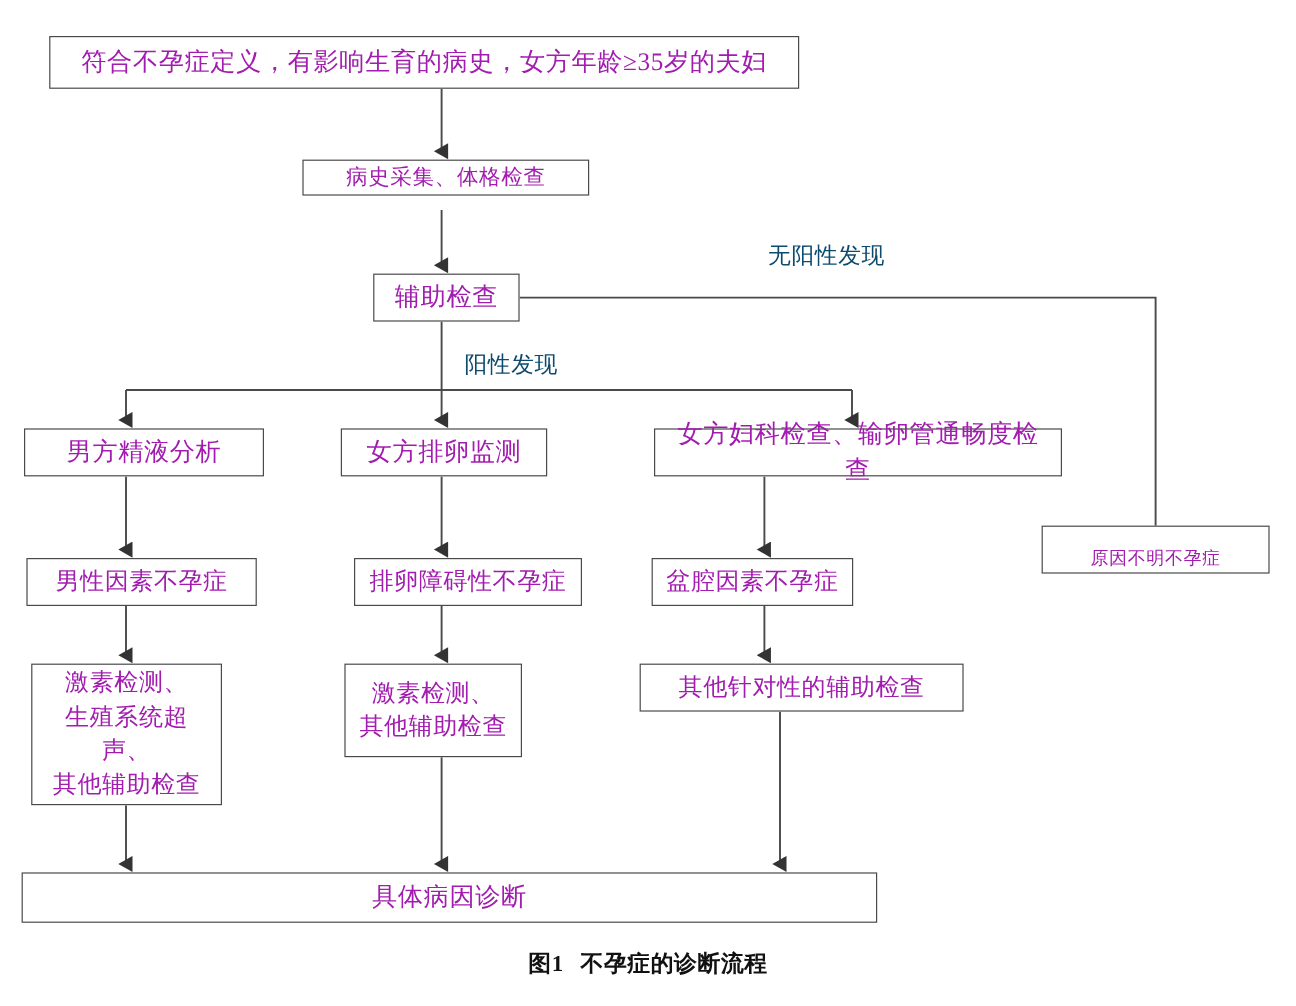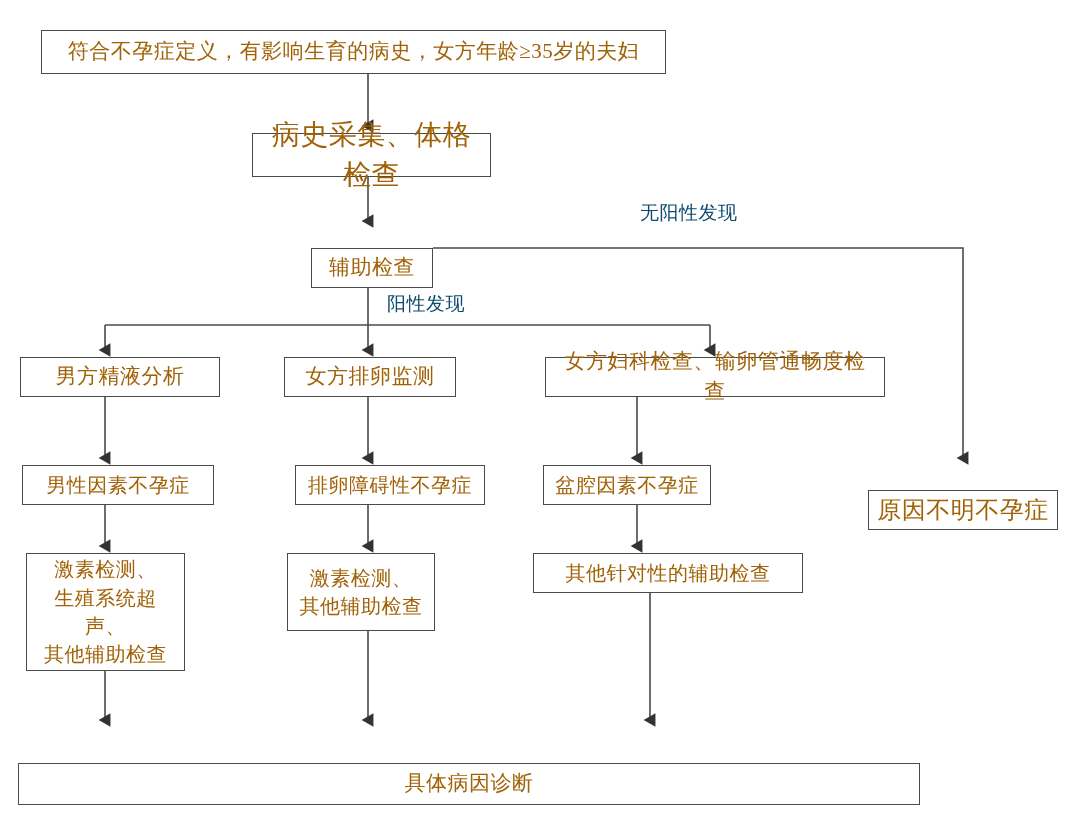--- a/index.html
+++ b/index.html
@@ -30,21 +30,21 @@
   .node {
     position: absolute;
     box-sizing: border-box;
     border: 1.6px solid #4a4a4a;
     background: #ffffff;
     display: flex;
     align-items: center;
     justify-content: center;
     text-align: center;
     line-height: 1.42;
-    color: #a16207;
+    color: #a21caf;
     font-size: 20px;
     letter-spacing: 0.5px;
     z-index: 2;
   }
   .node .node-text {
     display: block;
     white-space: pre-line;
     padding: 0 8px;
   }
   .edge-label {
@@ -101,62 +101,65 @@
         <path d="M 105 671 L 105 720" fill="none" stroke="#4a4a4a" stroke-width="1.6" marker-end="url(#arrowhead)"></path>
         <path d="M 368 631 L 368 720" fill="none" stroke="#4a4a4a" stroke-width="1.6" marker-end="url(#arrowhead)"></path>
         <path d="M 650 593 L 650 720" fill="none" stroke="#4a4a4a" stroke-width="1.6" marker-end="url(#arrowhead)"></path>
       </g>
   </svg>
 
   <div id="node-layer">
       <div class="node" style="left: 41px; top: 30px; width: 625px; height: 44px; font-size: 21px;">
         <span class="node-text">符合不孕症定义，有影响生育的病史，女方年龄≥35岁的夫妇</span>
       </div>
-      <div class="node" style="left: 252px; top: 133px; width: 239px; height: 44px; font-size: 28px;">
+      <div class="node" style="left: 252px; top: 133px; width: 239px; height: 30px; font-size: 18px;">
         <span class="node-text">病史采集、体格检查</span>
       </div>
-      <div class="node" style="left: 311px; top: 228px; width: 122px; height: 40px; font-size: 21px; margin-top: 20px;">
+      <div class="node" style="left: 311px; top: 228px; width: 122px; height: 40px; font-size: 21px;">
         <span class="node-text">辅助检查</span>
       </div>
       <div class="node" style="left: 20px; top: 357px; width: 200px; height: 40px; font-size: 21px;">
         <span class="node-text">男方精液分析</span>
       </div>
       <div class="node" style="left: 284px; top: 357px; width: 172px; height: 40px; font-size: 21px;">
         <span class="node-text">女方排卵监测</span>
       </div>
       <div class="node" style="left: 545px; top: 357px; width: 340px; height: 40px; font-size: 21px;">
         <span class="node-text">女方妇科检查、输卵管通畅度检查</span>
       </div>
       <div class="node" style="left: 22px; top: 465px; width: 192px; height: 40px; font-size: 20px;">
         <span class="node-text">男性因素不孕症</span>
       </div>
       <div class="node" style="left: 283px; top: 465px; width: 190px; height: 40px; font-size: 20px; margin-left: 12px;">
         <span class="node-text">排卵障碍性不孕症</span>
       </div>
       <div class="node" style="left: 543px; top: 465px; width: 168px; height: 40px; font-size: 20px;">
         <span class="node-text">盆腔因素不孕症</span>
       </div>
-      <div class="node" style="left: 868px; top: 490px; width: 190px; height: 40px; font-size: 24px;">
+      <div class="node" style="left: 868px; top: 438px; width: 190px; height: 40px; font-size: 15px; align-items: flex-end;">
         <span class="node-text">原因不明不孕症</span>
       </div>
       <div class="node" style="left: 26px; top: 553px; width: 159px; height: 118px; font-size: 20px;">
         <span class="node-text">激素检测、
 生殖系统超声、
 其他辅助检查</span>
       </div>
       <div class="node" style="left: 287px; top: 553px; width: 148px; height: 78px; font-size: 20px;">
         <span class="node-text">激素检测、
 其他辅助检查</span>
       </div>
       <div class="node" style="left: 533px; top: 553px; width: 270px; height: 40px; font-size: 20px;">
         <span class="node-text">其他针对性的辅助检查</span>
       </div>
-      <div class="node" style="left: 18px; top: 727px; width: 902px; height: 42px; font-size: 21px; margin-top: 36px;">
+      <div class="node" style="left: 18px; top: 727px; width: 713px; height: 42px; font-size: 21px;">
         <span class="node-text">具体病因诊断</span>
       </div>
     </div>
   <div id="label-layer">
       <div class="edge-label" style="left: 640px; top: 200px;">无阳性发现</div>
       <div class="edge-label" style="left: 387px; top: 291px;">阳性发现</div>
     </div>
 
+  <div class="caption" style="top: 790px;">
+    <span class="cap-num">图1</span><span class="cap-text">不孕症的诊断流程</span>
+  </div>
 
 </div>
 
 </body></html>

